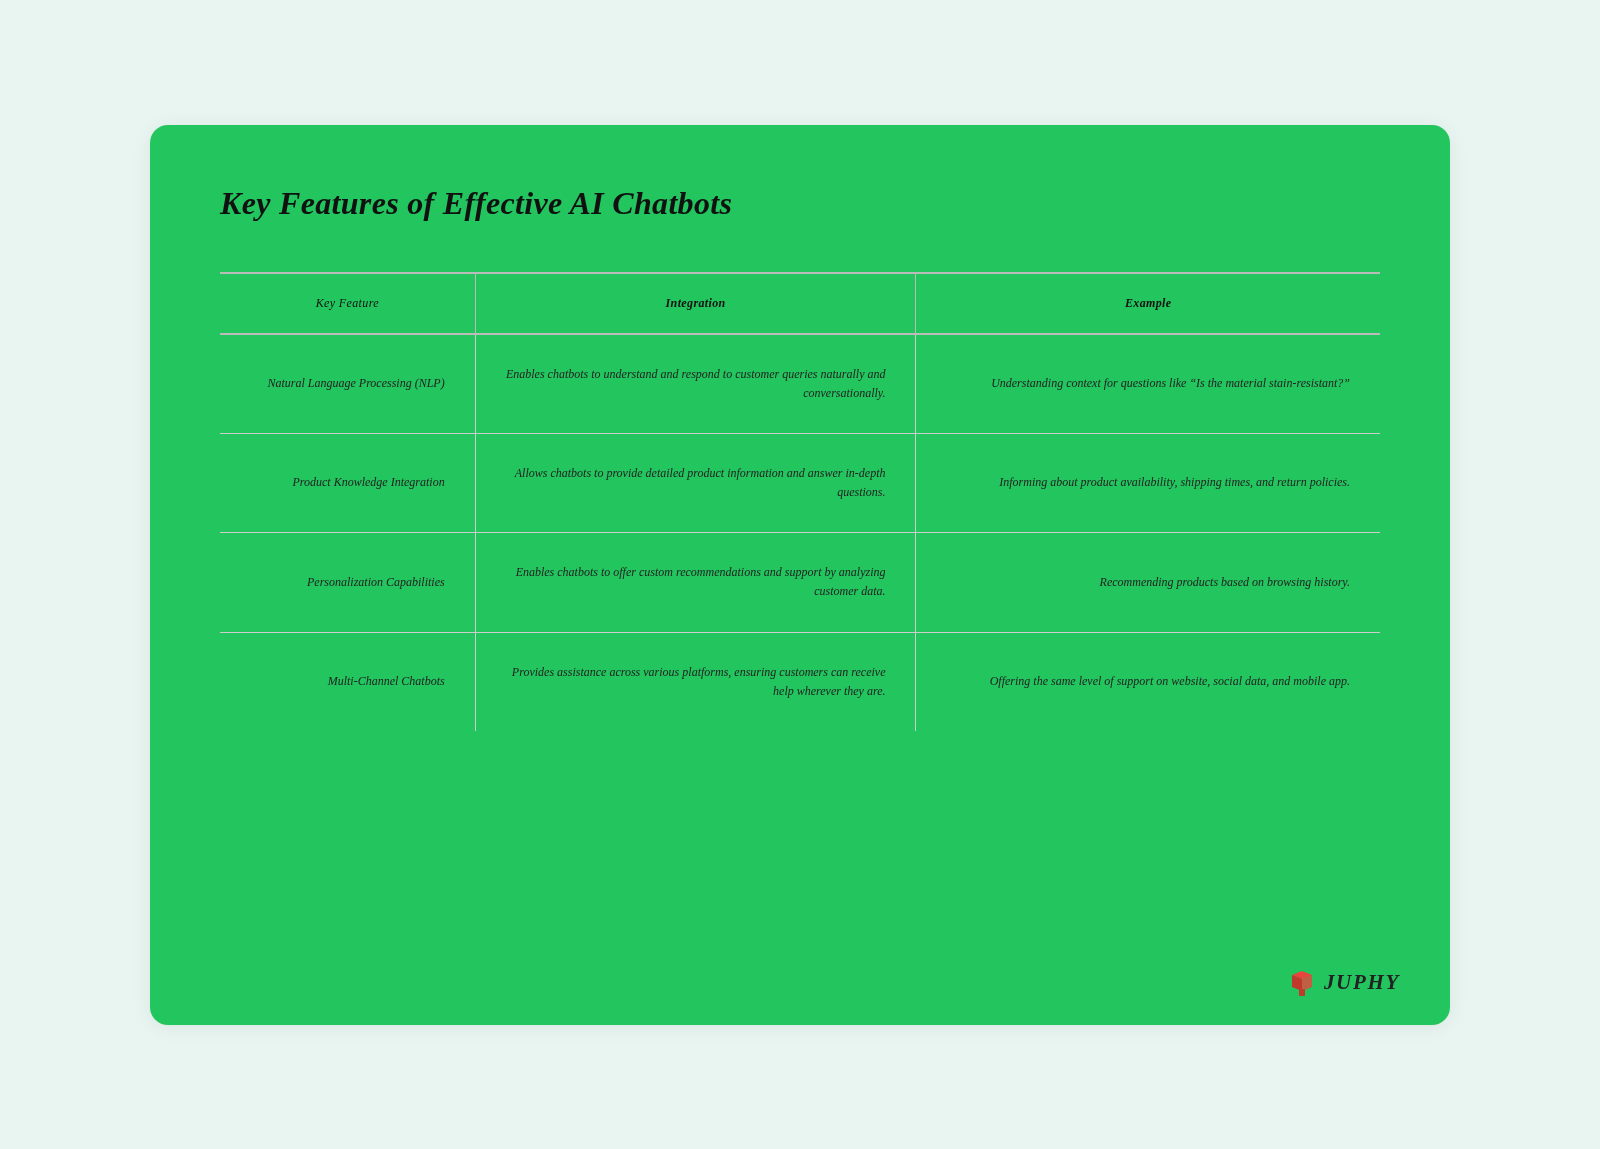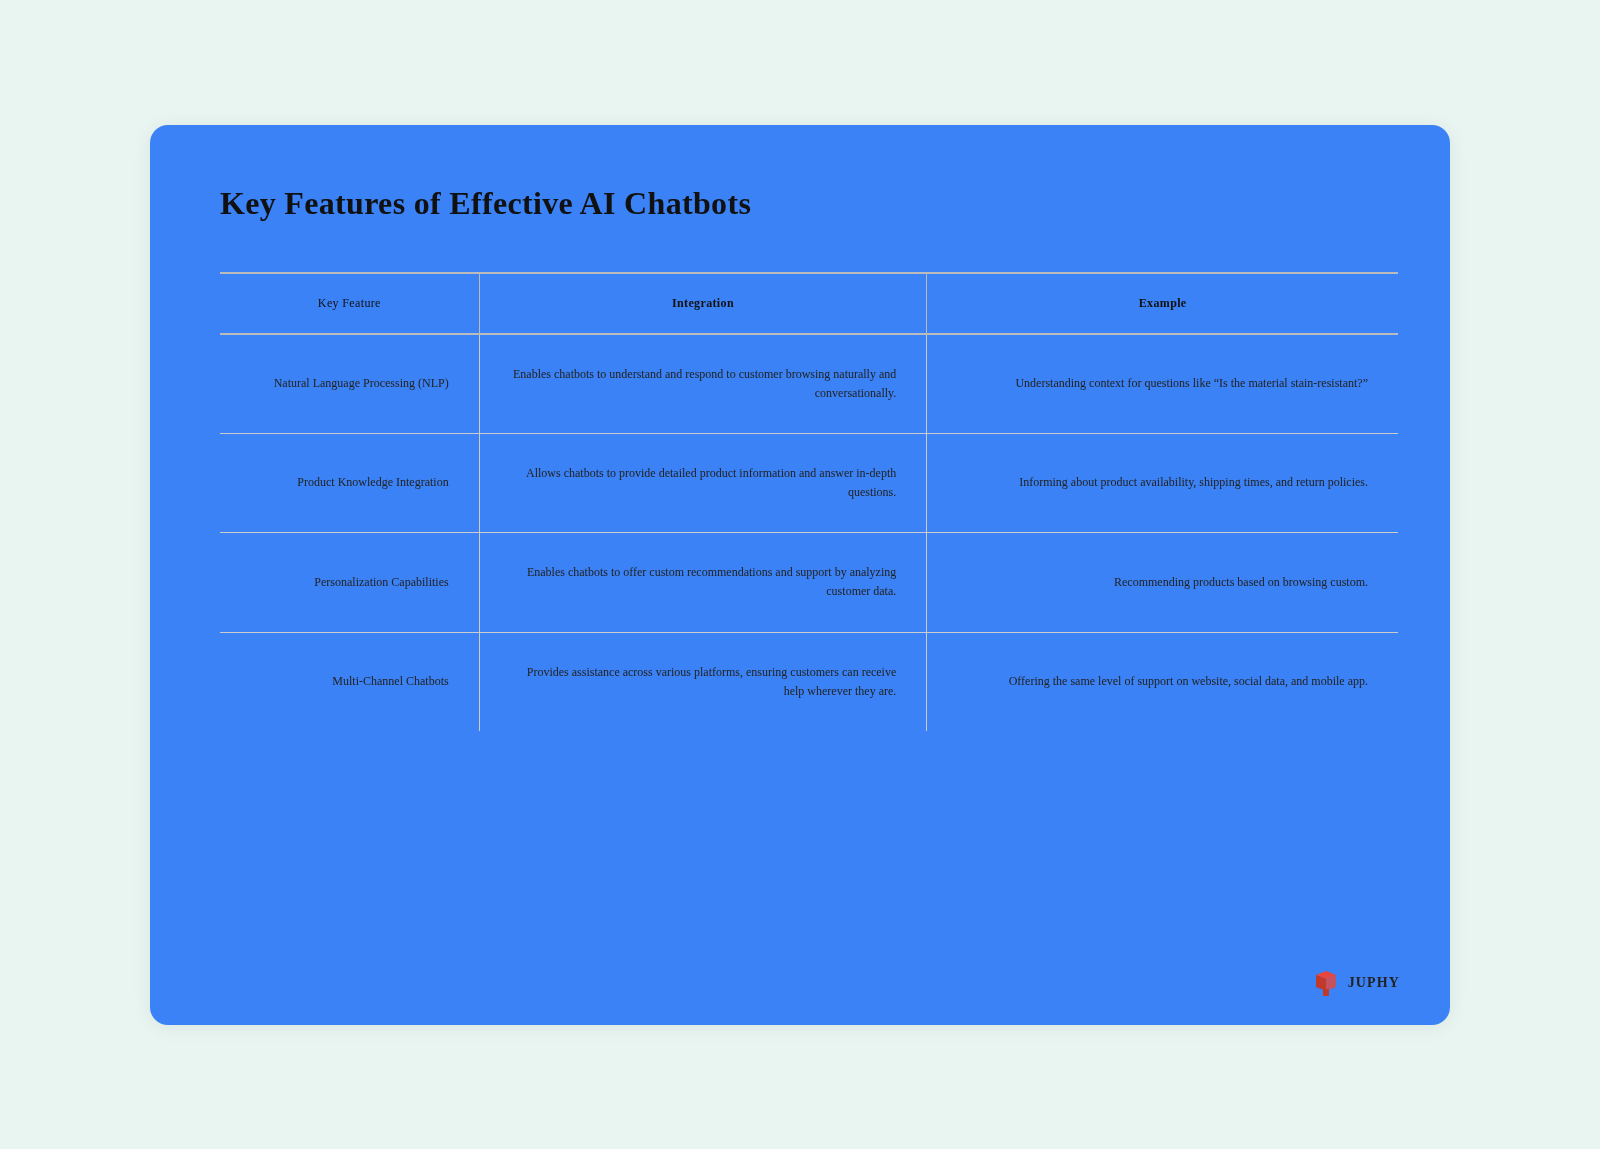--- a/index.html
+++ b/index.html
@@ -12,27 +12,28 @@
       width: 1600px;
       height: 1149px;
       background-color: #e8f5f0;
       display: flex;
       align-items: center;
       justify-content: center;
       font-family: 'Georgia', serif;
     }
 
     .card {
-      background: #3b82f6;
+      background: #22c55e;
       border-radius: 18px;
-      padding: 60px 52px 60px 70px;
+      padding: 60px 70px 60px 70px;
       width: 1300px;
       min-height: 900px;
       position: relative;
       box-shadow: 0 2px 20px rgba(0,0,0,0.07);
+      font-style: italic;
     }
 
     .page-title {
       font-size: 32px;
       font-weight: 800;
       color: #111;
       margin-bottom: 50px;
       letter-spacing: 0.01em;
       font-family: 'Georgia', serif;
     }
@@ -104,21 +105,21 @@
       align-items: center;
       gap: 8px;
     }
 
     .logo-icon {
       width: 28px;
       height: 28px;
     }
 
     .logo-text {
-      font-size: 14px;
+      font-size: 21px;
       font-weight: 700;
       letter-spacing: 0.08em;
       color: #222;
       font-family: 'Georgia', serif;
     }
   </style>
 </head>
 <body>
 
 <div class="card">
@@ -128,32 +129,32 @@
     <thead>
       <tr>
         <th class="td-feature">Key Feature</th>
         <th class="td-description">Integration</th>
         <th class="td-example">Example</th>
       </tr>
     </thead>
     <tbody>
       <tr>
         <td class="td-feature">Natural Language Processing (NLP)</td>
-        <td class="td-description">Enables chatbots to understand and respond to customer browsing naturally and conversationally.</td>
+        <td class="td-description">Enables chatbots to understand and respond to customer queries naturally and conversationally.</td>
         <td class="td-example">Understanding context for questions like “Is the material stain-resistant?”</td>
       </tr>
       <tr>
         <td class="td-feature">Product Knowledge Integration</td>
         <td class="td-description">Allows chatbots to provide detailed product information and answer in-depth questions.</td>
         <td class="td-example">Informing about product availability, shipping times, and return policies.</td>
       </tr>
       <tr>
         <td class="td-feature">Personalization Capabilities</td>
         <td class="td-description">Enables chatbots to offer custom recommendations and support by analyzing customer data.</td>
-        <td class="td-example">Recommending products based on browsing custom.</td>
+        <td class="td-example">Recommending products based on browsing history.</td>
       </tr>
       <tr>
         <td class="td-feature">Multi-Channel Chatbots</td>
         <td class="td-description">Provides assistance across various platforms, ensuring customers can receive help wherever they are.</td>
         <td class="td-example">Offering the same level of support on website, social data, and mobile app.</td>
       </tr>
     </tbody>
   </table>
 
   <div class="logo-area">

